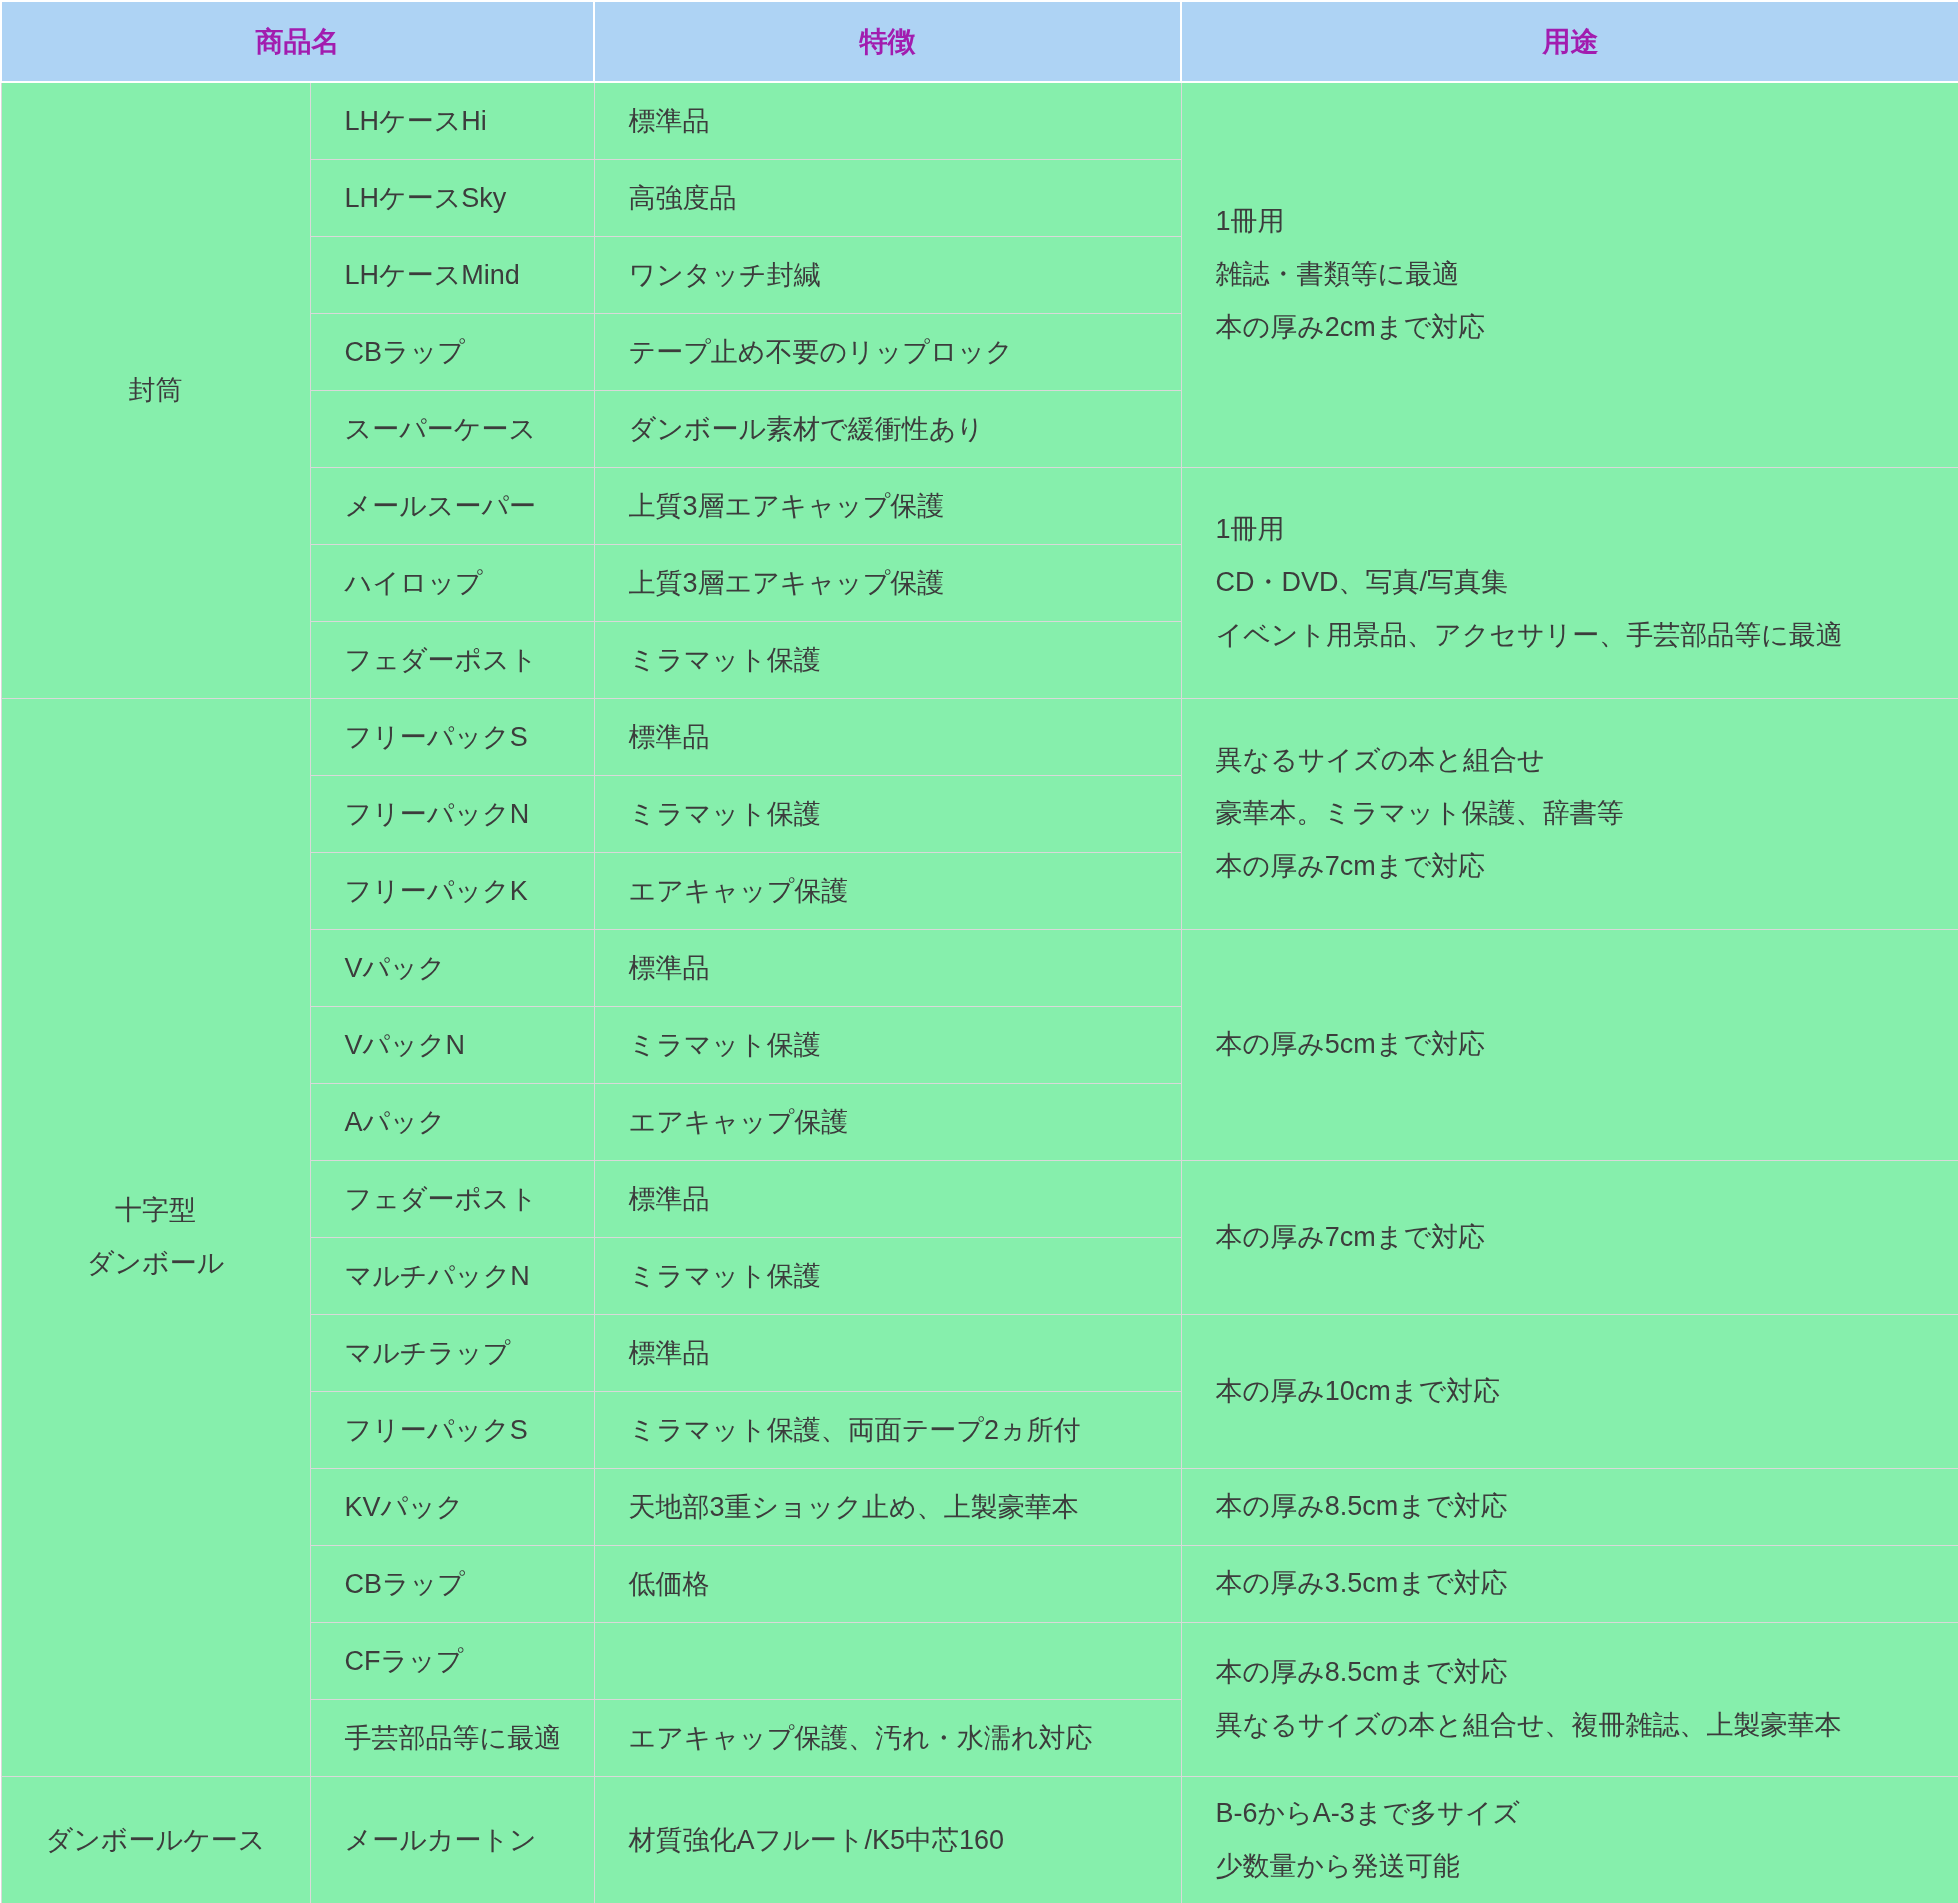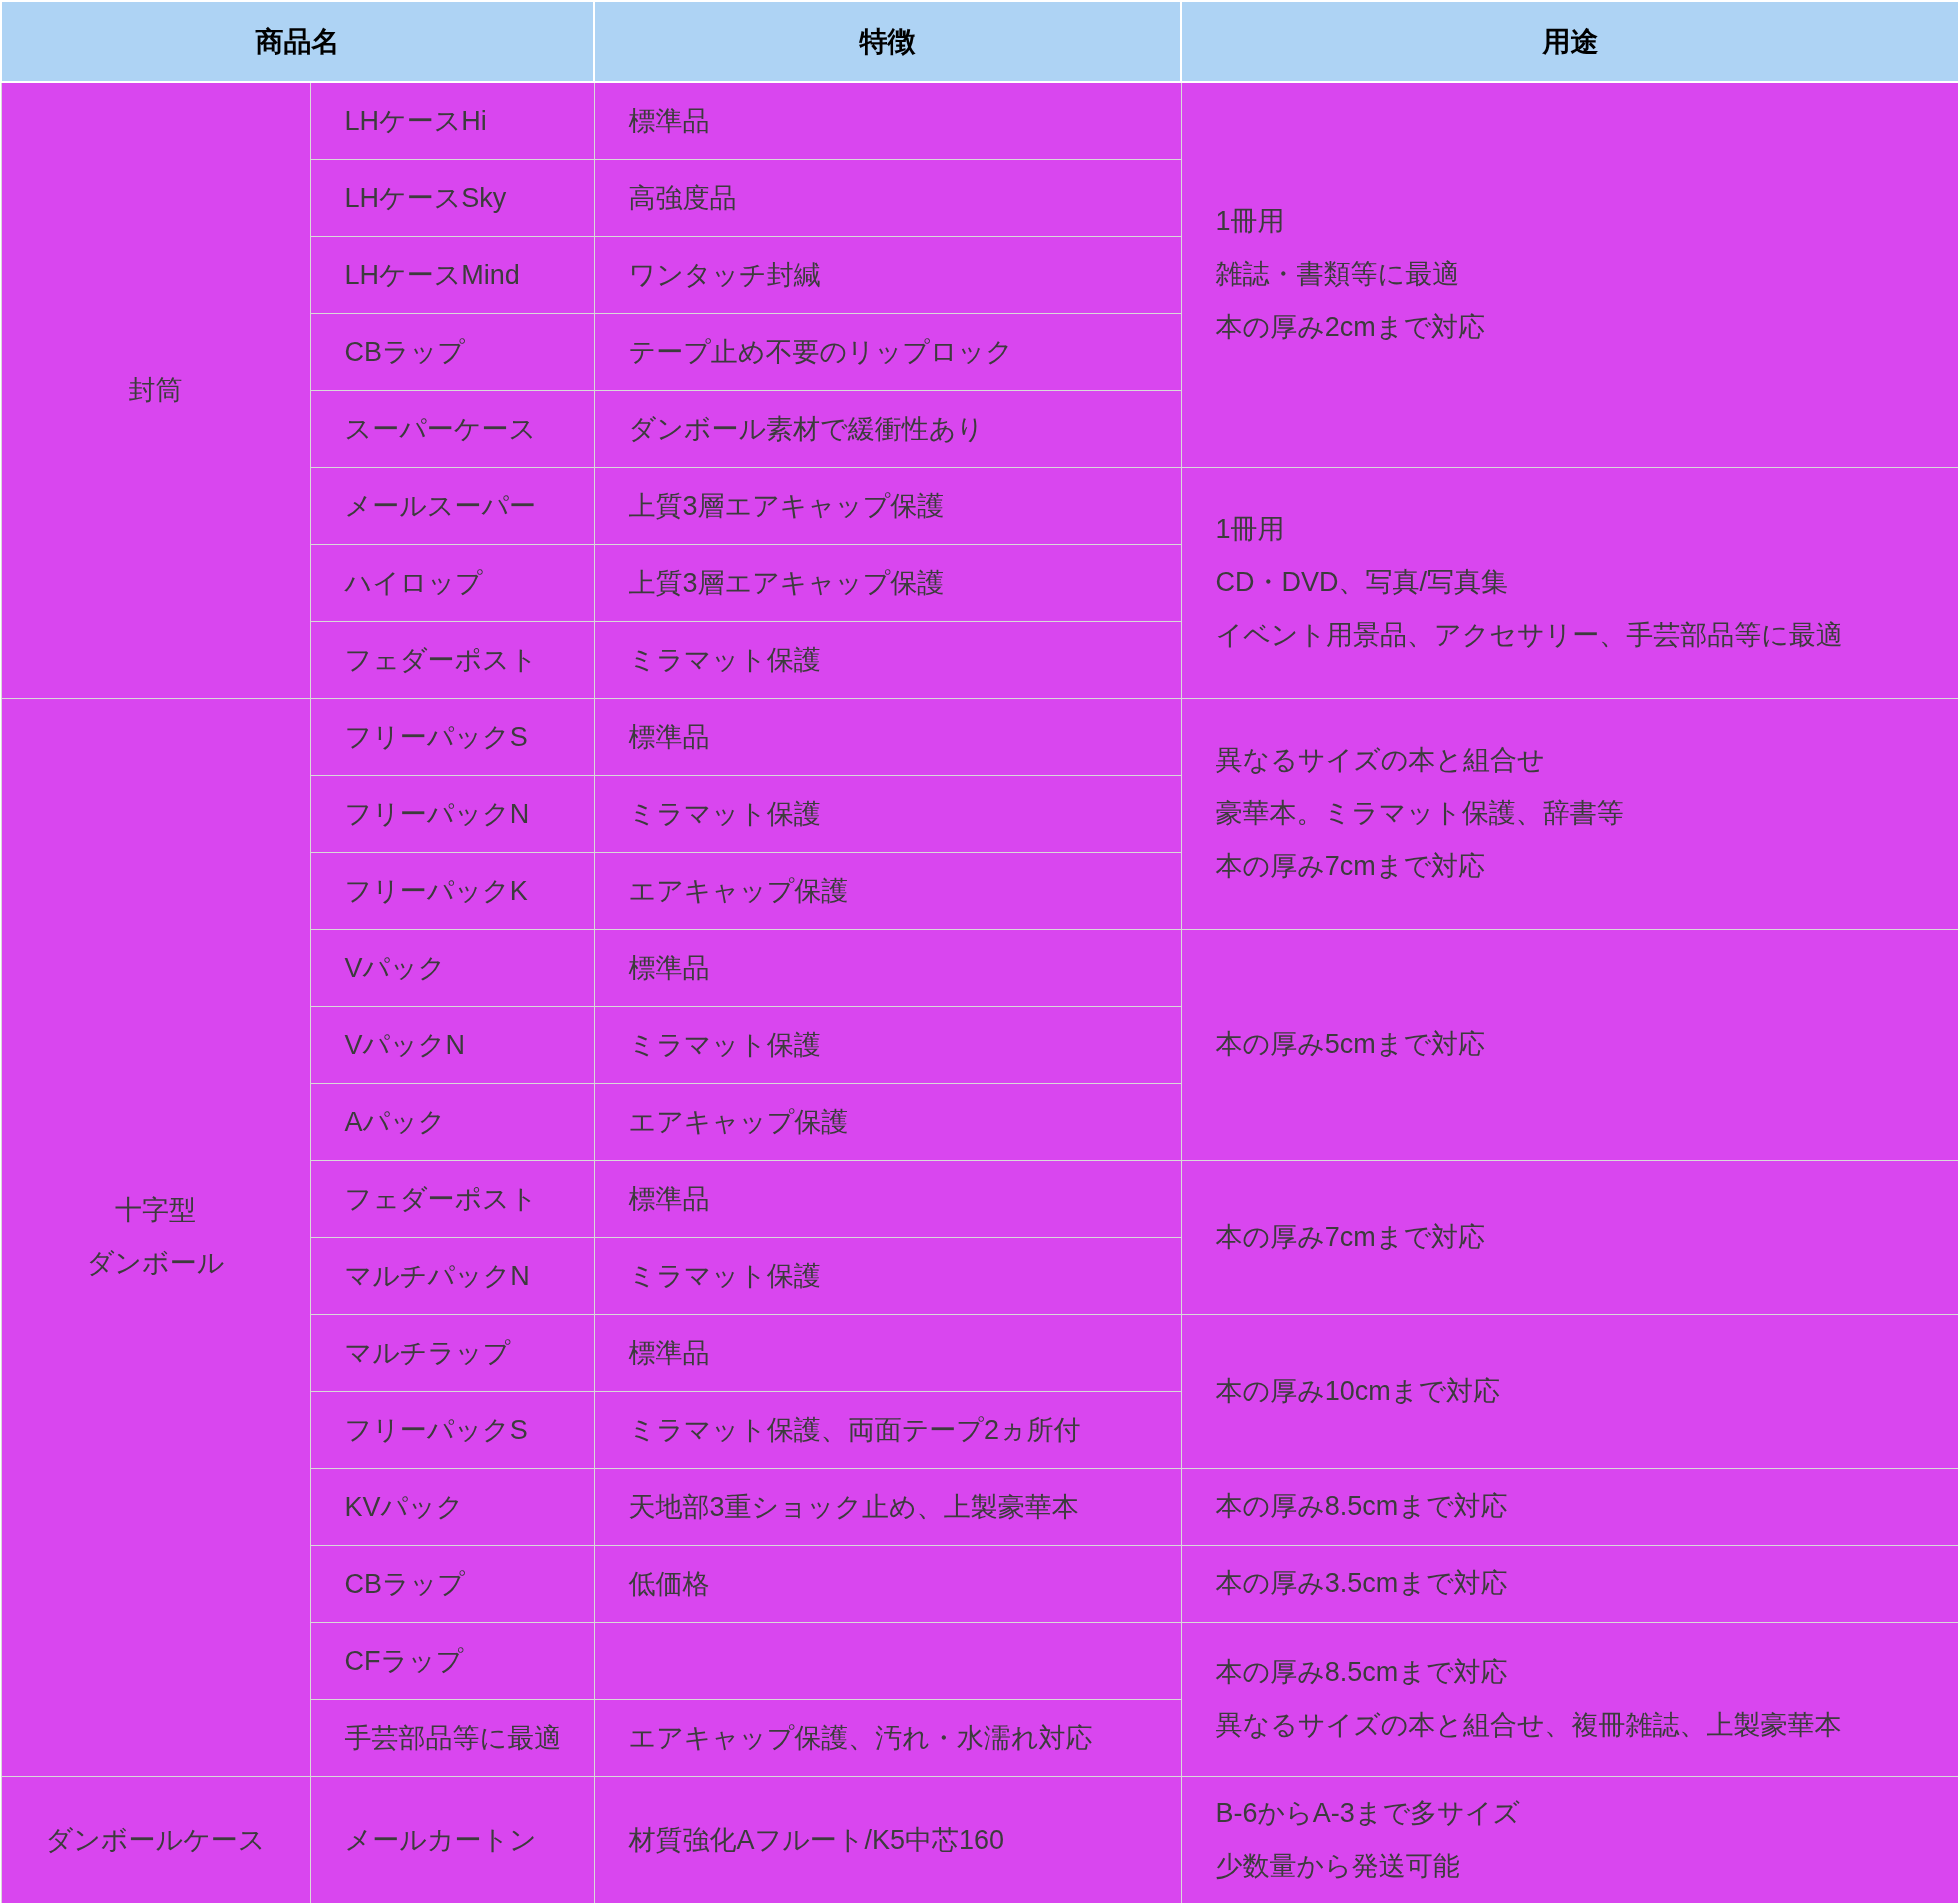--- a/index.html
+++ b/index.html
@@ -9,34 +9,34 @@
   }
   table.product-table {
     width: 1959px;
     table-layout: fixed;
     border-collapse: collapse;
     font-family: "Liberation Sans", "DejaVu Sans", sans-serif;
     color: #3c3c3c;
   }
   table.product-table th {
     background: #aed3f4;
-    color: #000000;
+    color: #a21caf;
     font-size: 28px;
     font-weight: bold;
     height: 77px;
     border: 2.8px solid #ffffff;
     text-align: center;
     vertical-align: middle;
   }
   table.product-table td {
     font-size: 27px;
     font-weight: normal;
     border: 1.9px solid #d9d9d9;
     vertical-align: middle;
-    background: #d946ef;
+    background: #86efac;
     overflow: hidden;
   }
   tr.row { height: 77px; }
   tr.row-tall { height: 128px; }
   td.cat {
     text-align: center;
     padding: 0 19px;
   }
   td.name, td.feat, td.use {
     text-align: left;

